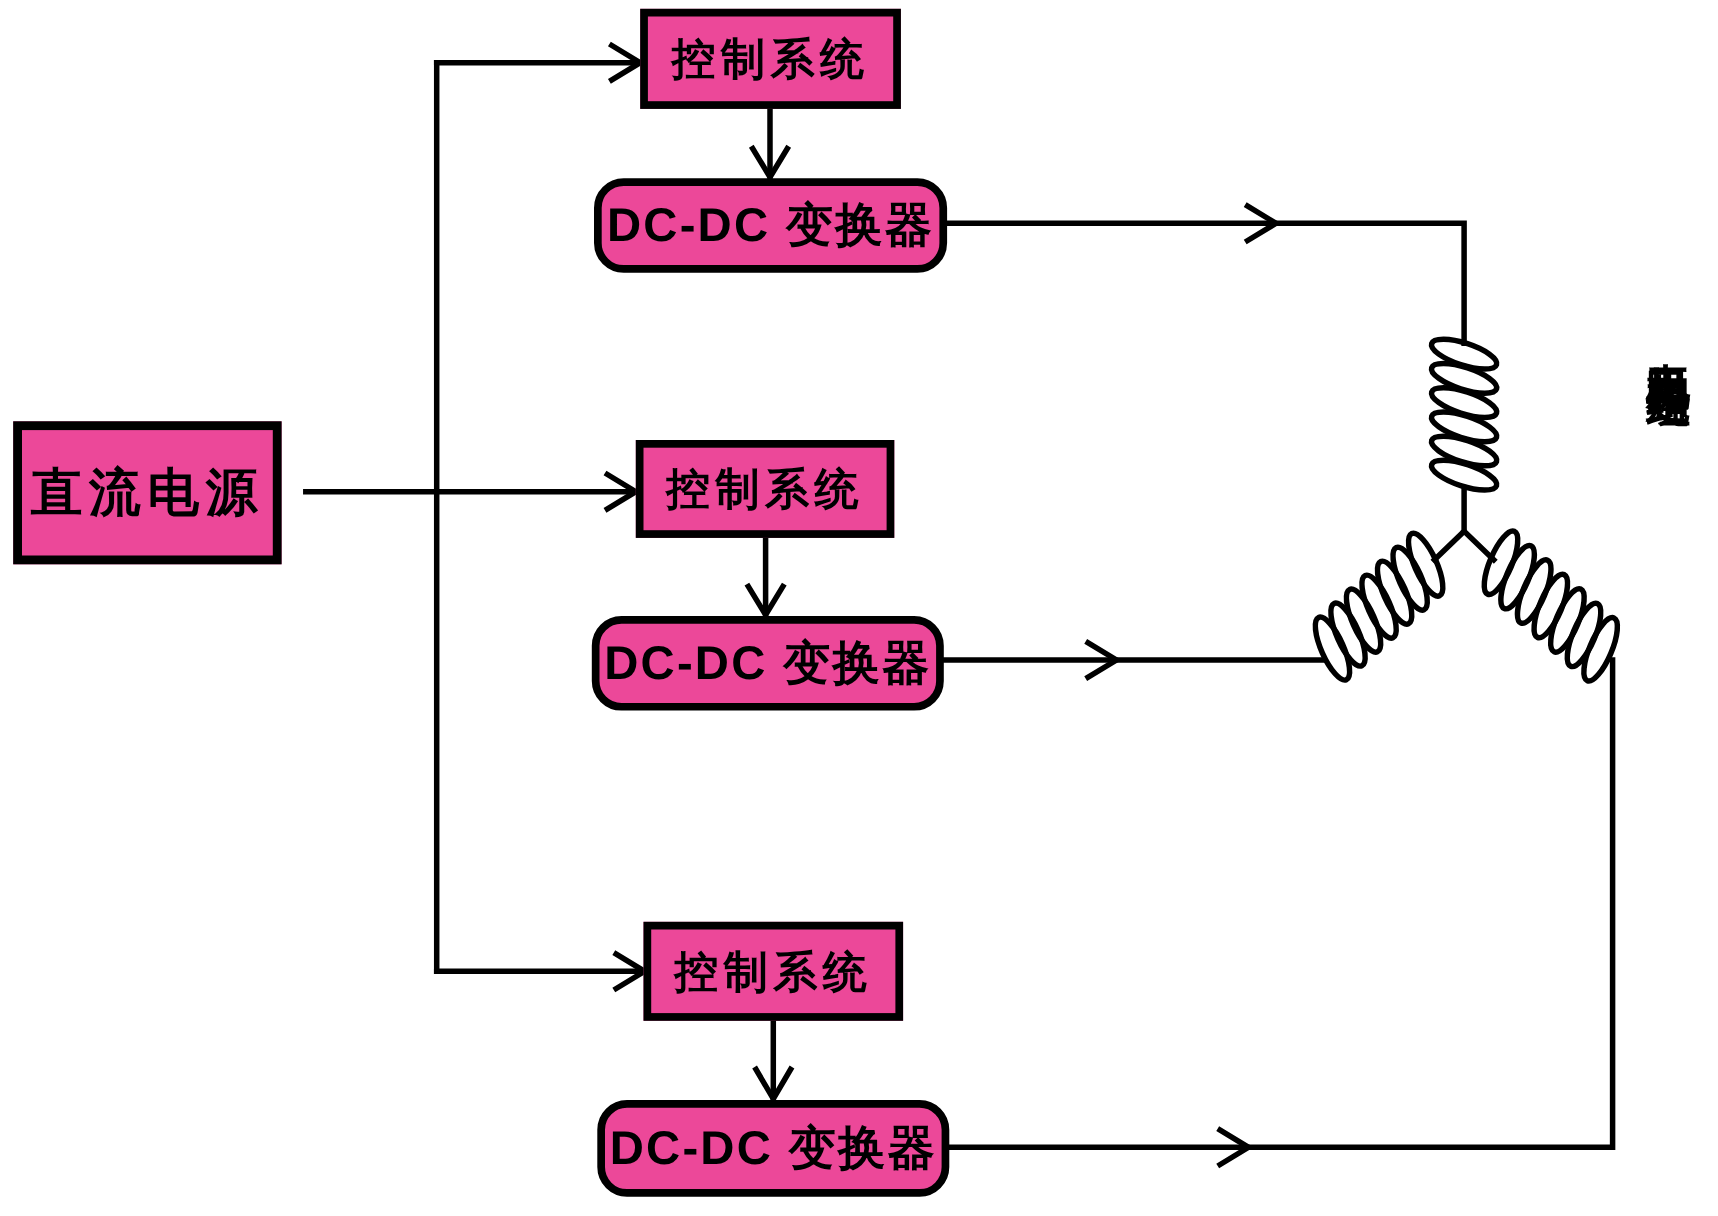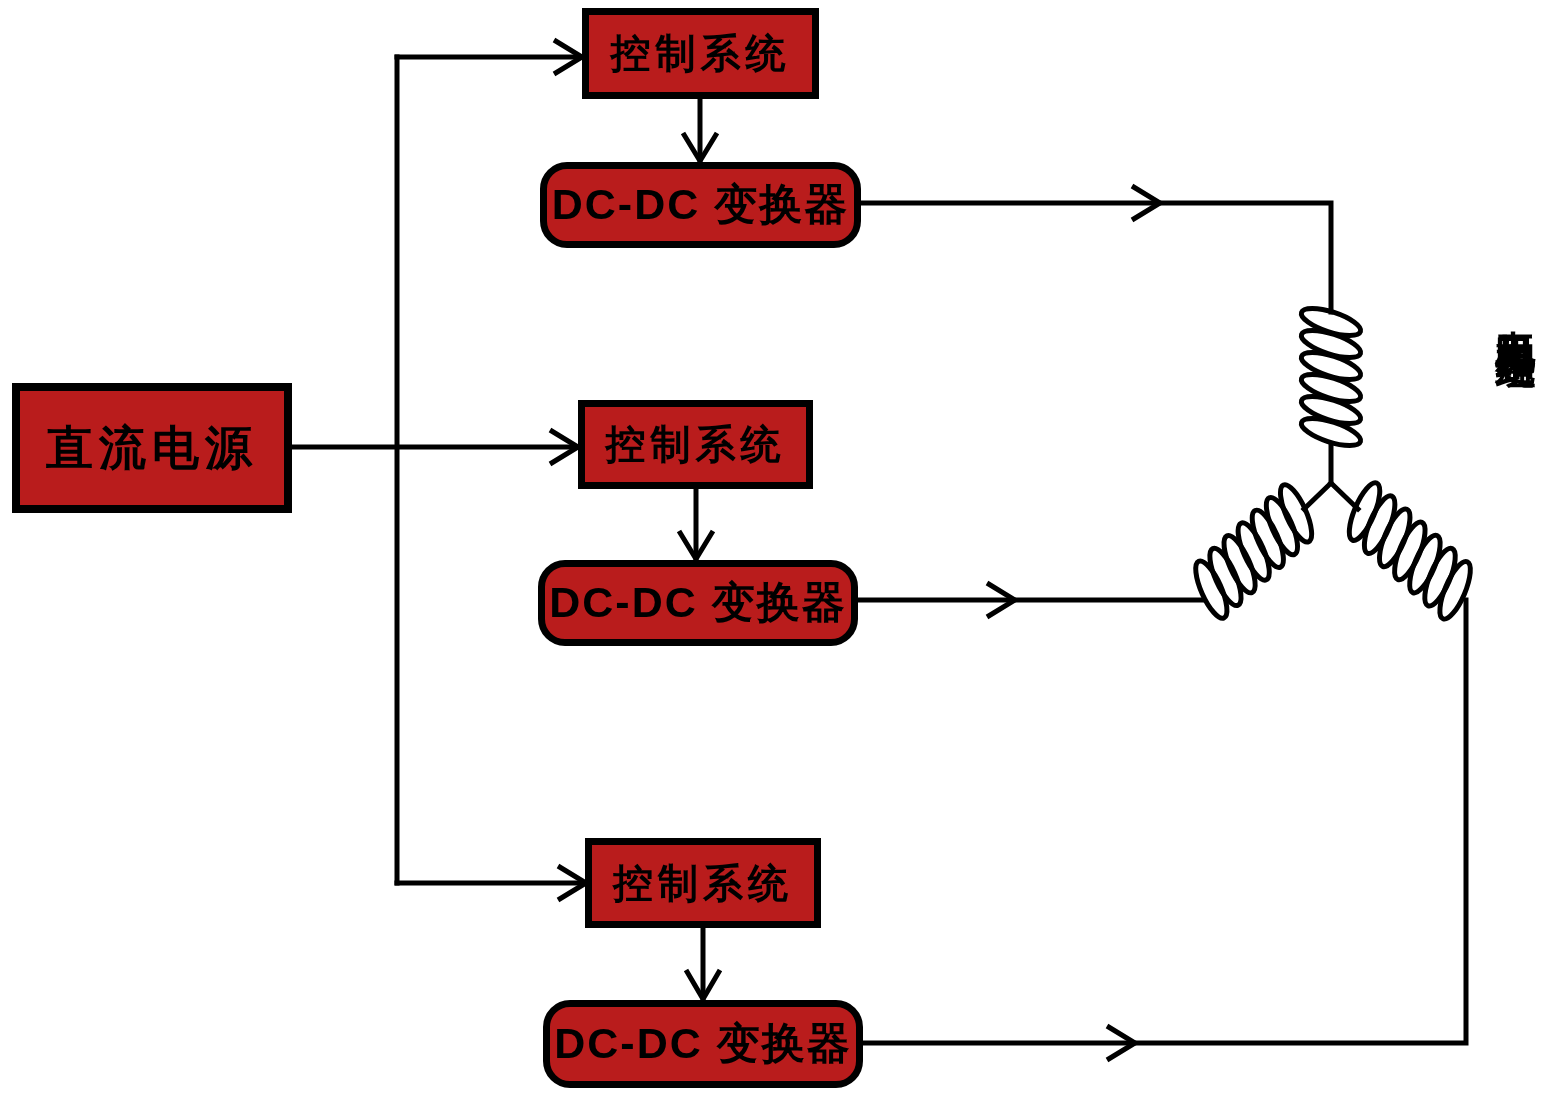--- a/index.html
+++ b/index.html
@@ -17,31 +17,31 @@
     overflow: hidden;
   }
   #wires {
     position: absolute;
     left: 0;
     top: 0;
   }
   .box {
     position: absolute;
     border: 7px solid #000;
-    background: #b91c1c;
+    background: #ec4899;
     display: flex;
     align-items: center;
     justify-content: center;
     font-weight: bold;
     box-sizing: border-box;
     text-align: center;
     white-space: nowrap;
   }
   .box-source {
-    left: 12px;  top: 383px;  width: 280px; height: 130px;
+    left: 12px;  top: 383px;  width: 244px; height: 130px;
     font-size: 47px; letter-spacing: 6px; border-width: 8px;
   }
   .box-control {
     font-size: 40px; letter-spacing: 5px;
   }
   .box-control-1 { left: 582px; top: 8px;   width: 237px; height: 91px; }
   .box-control-2 { left: 578px; top: 400px; width: 235px; height: 89px; }
   .box-control-3 { left: 585px; top: 838px; width: 236px; height: 90px; }
   .box-dcdc {
     font-size: 43px; letter-spacing: 2px; border-radius: 27px;

